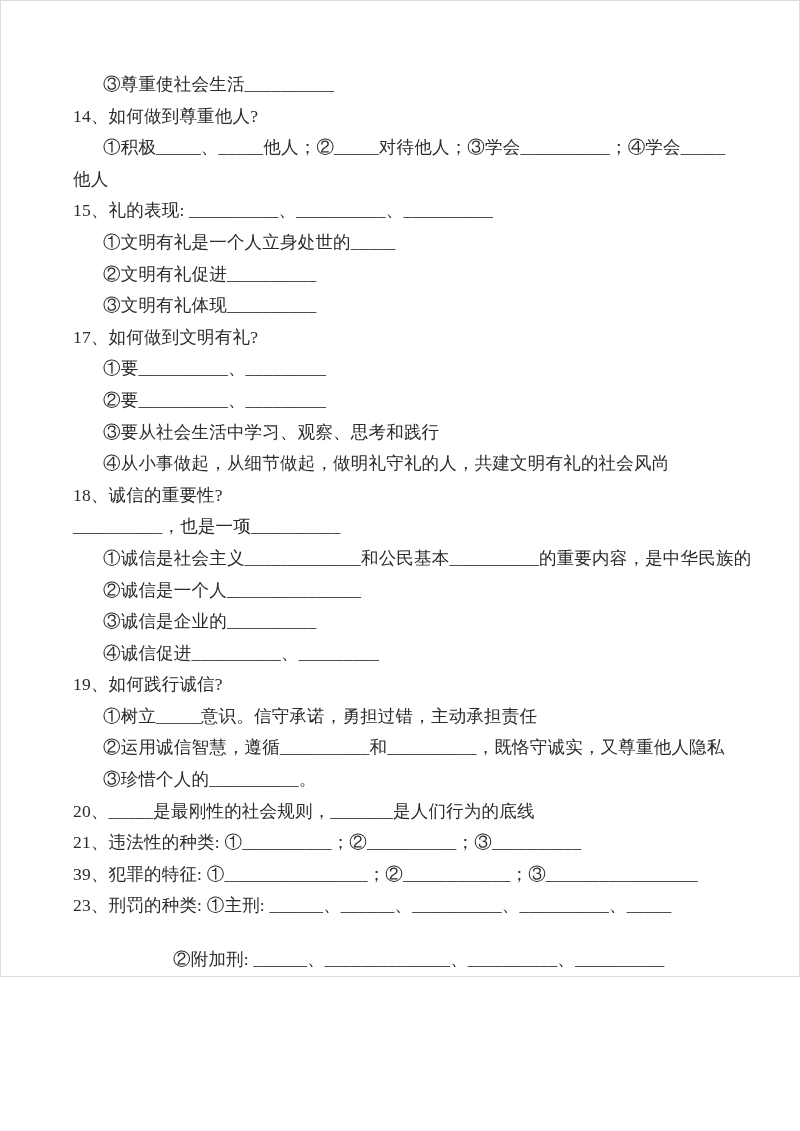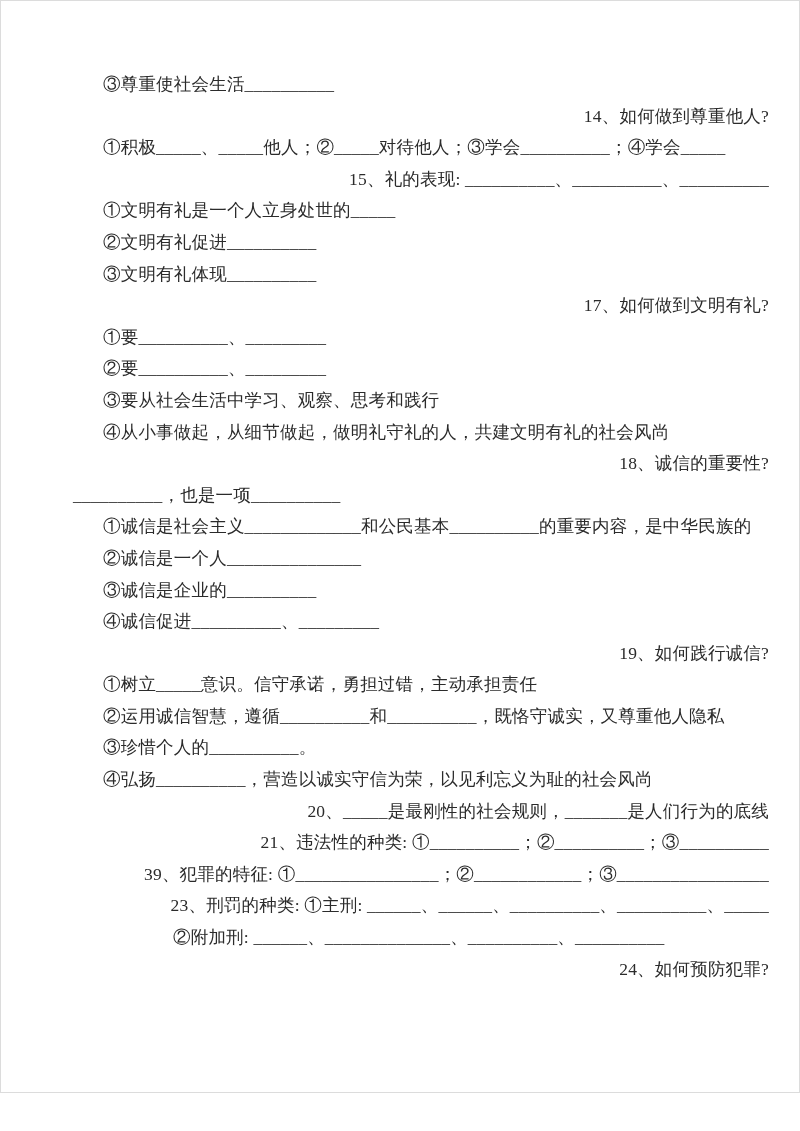--- a/index.html
+++ b/index.html
@@ -3,68 +3,68 @@
 <meta charset="utf-8">
 <style>
   html, body {
     margin: 0;
     padding: 0;
     background: #ffffff;
   }
   .page {
     position: relative;
     width: 800px;
-    height: 1093px;
+    height: 977px;
     box-sizing: border-box;
     background: #ffffff;
     border: 1px solid #dcdcdc;
     padding: 68px 30px 0 72px;
     overflow: hidden;
     font-family: "Liberation Serif", "DejaVu Serif", serif;
     font-size: 17.5px;
     color: #2b2b2b;
   }
   .doc-line {
     line-height: 31.6px;
     white-space: pre-wrap;
     letter-spacing: 0.2px;
   }
-  .doc-line.q     { padding-left: 0; text-align: right; }
+  .doc-line.q     { padding-left: 0; }
   .doc-line.flush { padding-left: 0; }
   .doc-line.sub   { padding-left: 30px; }
-  .doc-line.deep  { padding-left: 100px; }
+  .doc-line.deep  { padding-left: 100px; margin-top: 22px; }
 </style>
 </head>
 <body>
 
 <div class="page" style="background: rgb(255, 255, 255); border-color: rgb(220, 220, 220); color: rgb(43, 43, 43);">
   <div id="doc-body">
       <div class="doc-line sub">③尊重使社会生活__________</div>
       <div class="doc-line q">14、如何做到尊重他人?</div>
       <div class="doc-line sub">①积极_____、_____他人；②_____对待他人；③学会__________；④学会_____</div>
+      <div class="doc-line flush">他人</div>
       <div class="doc-line q">15、礼的表现: __________、__________、__________</div>
       <div class="doc-line sub">①文明有礼是一个人立身处世的_____</div>
       <div class="doc-line sub">②文明有礼促进__________</div>
       <div class="doc-line sub">③文明有礼体现__________</div>
       <div class="doc-line q">17、如何做到文明有礼?</div>
       <div class="doc-line sub">①要__________、_________</div>
       <div class="doc-line sub">②要__________、_________</div>
       <div class="doc-line sub">③要从社会生活中学习、观察、思考和践行</div>
       <div class="doc-line sub">④从小事做起，从细节做起，做明礼守礼的人，共建文明有礼的社会风尚</div>
       <div class="doc-line q">18、诚信的重要性?</div>
       <div class="doc-line flush">__________，也是一项__________</div>
       <div class="doc-line sub">①诚信是社会主义_____________和公民基本__________的重要内容，是中华民族的</div>
       <div class="doc-line sub">②诚信是一个人_______________</div>
       <div class="doc-line sub">③诚信是企业的__________</div>
       <div class="doc-line sub">④诚信促进__________、_________</div>
       <div class="doc-line q">19、如何践行诚信?</div>
       <div class="doc-line sub">①树立_____意识。信守承诺，勇担过错，主动承担责任</div>
       <div class="doc-line sub">②运用诚信智慧，遵循__________和__________，既恪守诚实，又尊重他人隐私</div>
       <div class="doc-line sub">③珍惜个人的__________。</div>
-      <div class="doc-line sub">④弘扬__________，营造以诚实守信为荣，以见利忘义为耻的社会风尚</div>
       <div class="doc-line q">20、_____是最刚性的社会规则，_______是人们行为的底线</div>
       <div class="doc-line q">21、违法性的种类: ①__________；②__________；③__________</div>
       <div class="doc-line q">39、犯罪的特征: ①________________；②____________；③_________________</div>
       <div class="doc-line q">23、刑罚的种类: ①主刑: ______、______、__________、__________、_____</div>
       <div class="doc-line deep">②附加刑: ______、______________、__________、__________</div>
       <div class="doc-line q">24、如何预防犯罪?</div>
     </div>
 </div>
 
 </body></html>

